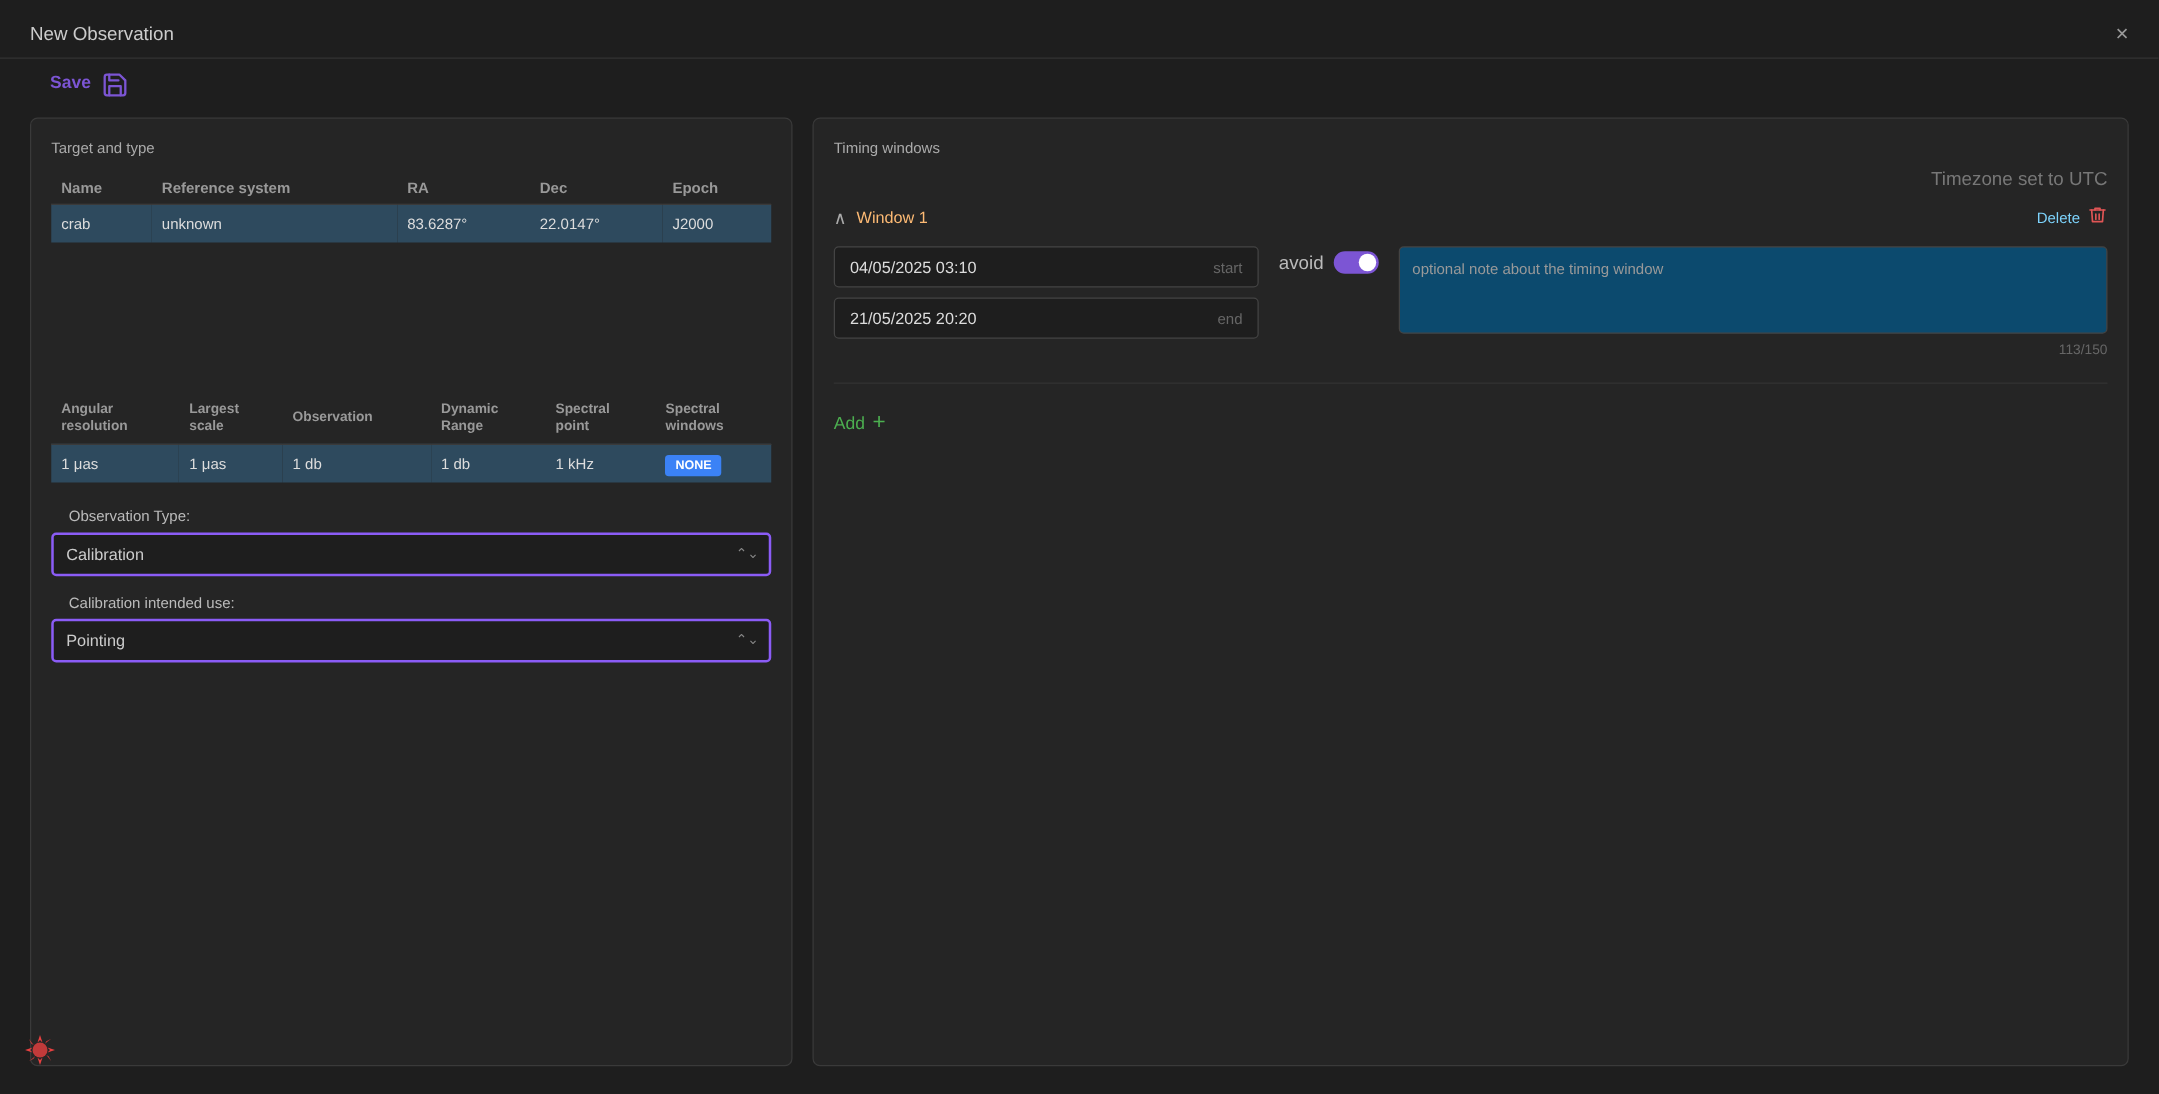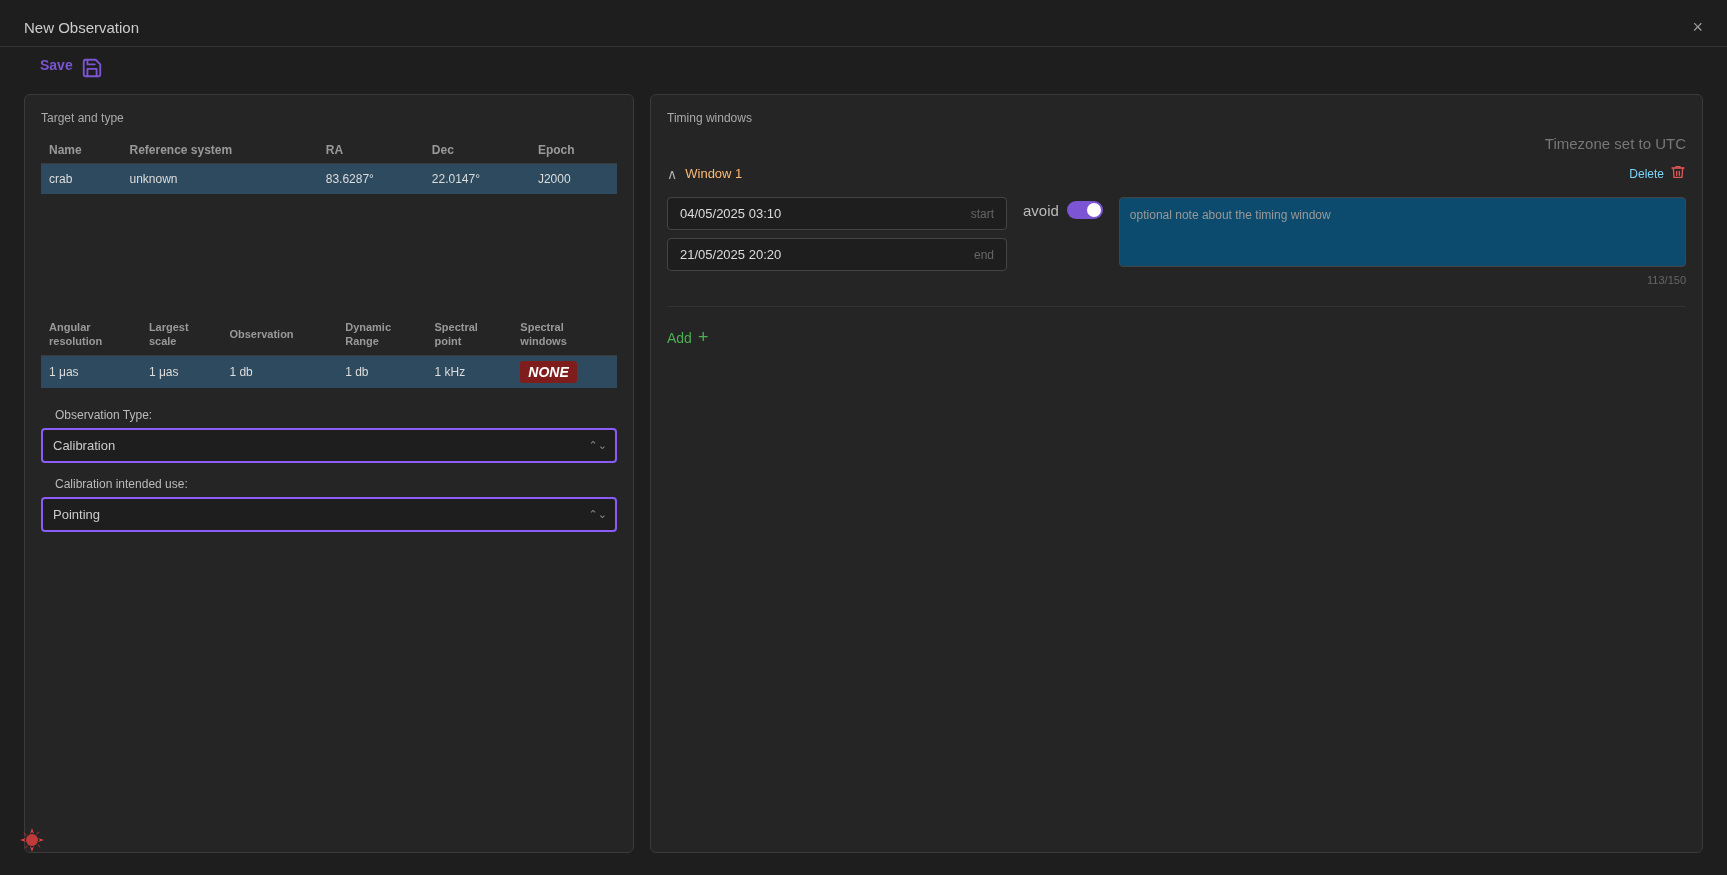--- a/index.html
+++ b/index.html
@@ -89,28 +89,27 @@
     }
     .table-spacer {
       height: 120px;
     }
     .obs-table thead th {
       font-size: 11px;
       white-space: pre-line;
       line-height: 1.3;
     }
     .none-badge {
-      background: #7f1d1d;
+      background: #3b82f6;
       color: #fff;
-      font-size: 14px;
+      font-size: 10px;
       font-weight: 700;
       padding: 3px 8px;
       border-radius: 3px;
       text-transform: uppercase;
-      font-style: italic;
     }
     .obs-type-section {
       margin-top: 20px;
     }
     .obs-type-label {
       color: #bbb;
       font-size: 12px;
       margin-bottom: 6px;
       margin-left: 14px;
     }

